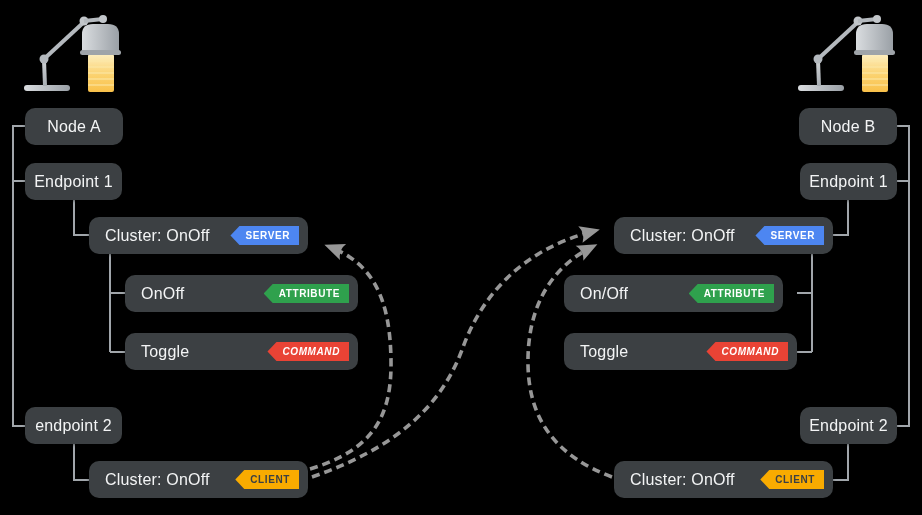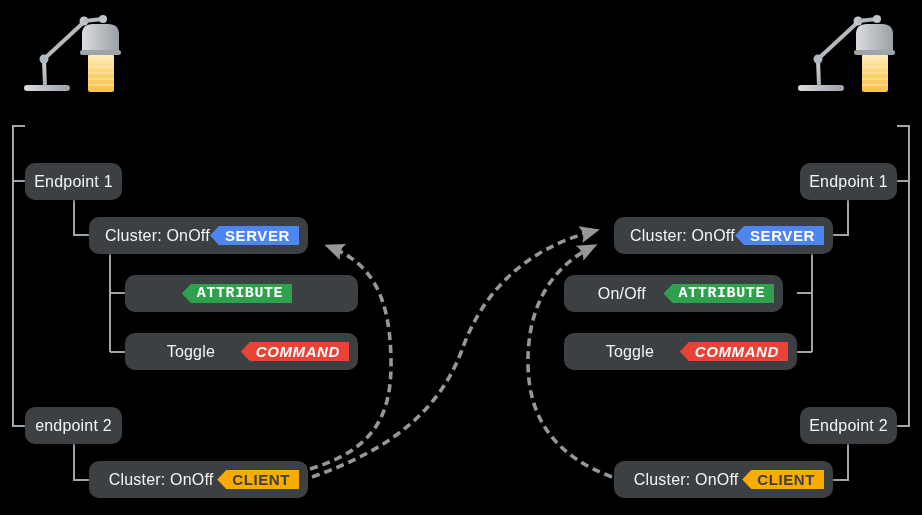--- a/index.html
+++ b/index.html
@@ -12,30 +12,30 @@
   .layer{position:absolute;left:0;top:0;}
   .box{
     position:absolute;height:37px;border-radius:10px;
     background:var(--box,#3c4043);
     color:var(--text,#f3f4f5);
     display:flex;align-items:center;justify-content:center;
     font-size:16px;font-weight:500;letter-spacing:.2px;
     box-shadow:0 1px 3px rgba(0,0,0,.45);
   }
   .box .box-label{white-space:nowrap;}
-  .box.with-badge .box-label{flex:1;text-align:center;padding-left:16px;}
+  .box.with-badge .box-label{flex:1;padding-left:16px;}
   .badge{
     flex:none;margin-right:9px;height:19px;line-height:19px;
     padding:0 9px 0 15px;
     clip-path:polygon(9px 0,100% 0,100% 100%,9px 100%,0 50%);
-    font-size:15px;font-weight:700;letter-spacing:.6px;
+    font-size:10px;font-weight:700;letter-spacing:.6px;
     color:#fff;white-space:nowrap;
   }
   .badge.server{background:var(--server-badge,#4d86f1);}
-  .badge.attribute{background:var(--attribute-badge,#2fa14d);font-family:Liberation Mono, monospace;}
+  .badge.attribute{background:var(--attribute-badge,#2fa14d);}
   .badge.command{background:var(--command-badge,#e94335);font-style:italic;}
   .badge.client{background:var(--client-badge,#f9ab00);color:var(--client-badge-text,#3c4043);}
 </style>
 </head>
 <body>
 
 <div class="canvas">
 
   <svg class="layer" width="922" height="515" viewBox="0 0 922 515">
     <defs>
@@ -83,48 +83,55 @@
     <g style="stroke:var(--arrow)" stroke-width="3.6" stroke-dasharray="8 5" fill="none">
       <path marker-end="url(#arrow)" d="M310,469 C372,450 392,418 391,360 C390,300 374,264 330,247"></path>
       <path marker-end="url(#arrow)" d="M312,477 C395,448 440,408 462,350 C480,298 520,250 594,231"></path>
       <path marker-end="url(#arrow)" d="M612,477 C556,456 529,420 528,365 C527,308 550,268 592,247"></path>
     </g>
 
     <use href="#lamp" x="18" y="6"></use>
     <use href="#lamp" x="792" y="6"></use>
   </svg>
 
+  <div class="box" style="left:25px;top:108px;width:98px">
+    <span class="box-label">Node A</span>
+  </div>
 
   <div class="box" style="left:25px;top:163px;width:97px">
     <span class="box-label">Endpoint 1</span>
   </div>
 
   <div class="box with-badge" style="left:89px;top:217px;width:219px">
     <span class="box-label">Cluster: OnOff</span>
     <span class="badge server">SERVER</span>
   </div>
 
   <div class="box with-badge" style="left:125px;top:275px;width:233px">
+    <span class="box-label">OnOff</span>
     <span class="badge attribute">ATTRIBUTE</span>
   </div>
 
   <div class="box with-badge" style="left:125px;top:333px;width:233px">
     <span class="box-label">Toggle</span>
     <span class="badge command">COMMAND</span>
   </div>
 
   <div class="box" style="left:25px;top:407px;width:97px">
     <span class="box-label">endpoint 2</span>
   </div>
 
   <div class="box with-badge" style="left:89px;top:461px;width:219px">
     <span class="box-label">Cluster: OnOff</span>
     <span class="badge client">CLIENT</span>
   </div>
 
+  <div class="box" style="left:799px;top:108px;width:98px">
+    <span class="box-label">Node B</span>
+  </div>
 
   <div class="box" style="left:800px;top:163px;width:97px">
     <span class="box-label">Endpoint 1</span>
   </div>
 
   <div class="box with-badge" style="left:614px;top:217px;width:219px">
     <span class="box-label">Cluster: OnOff</span>
     <span class="badge server">SERVER</span>
   </div>
 

